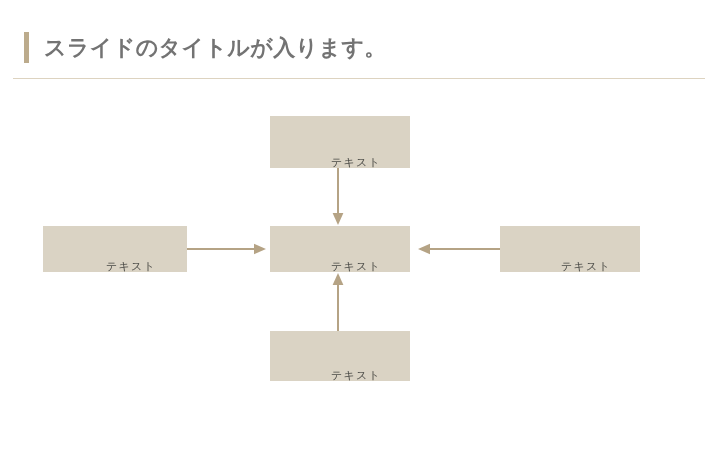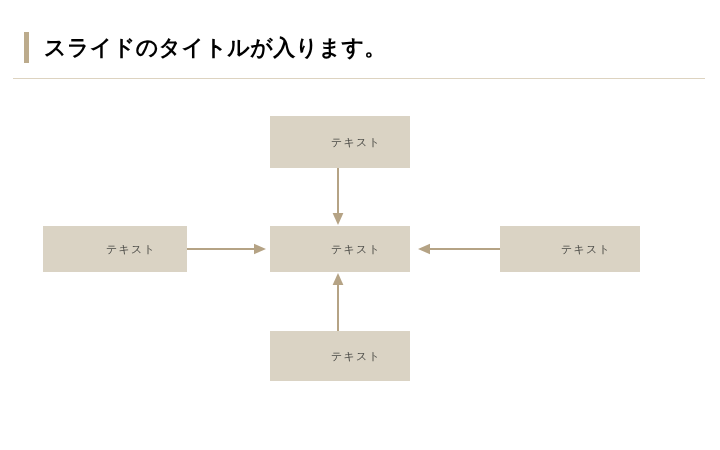--- a/index.html
+++ b/index.html
@@ -29,39 +29,39 @@
   }
   #slide-title {
     position: absolute;
     left: 44px;
     top: 31px;
     width: 640px;
     height: 34px;
     line-height: 34px;
     font-size: 22px;
     font-weight: bold;
-    color: #000000;
+    color: #737373;
     letter-spacing: 0.4px;
     white-space: nowrap;
   }
   #header-divider {
     position: absolute;
     left: 13px;
     top: 78px;
     width: 692px;
     height: 1px;
     background: #ddd3c0;
   }
 
   
   .node-box {
     position: absolute;
     background: #dad3c4;
     display: flex;
-    align-items: center;
+    align-items: flex-end;
     justify-content: center;
     box-sizing: border-box;
     padding-left: 32px;
   }
   .node-label {
     font-size: 11px;
     color: #4a4a46;
     letter-spacing: 1.2px;
     line-height: 1;
     white-space: nowrap;

